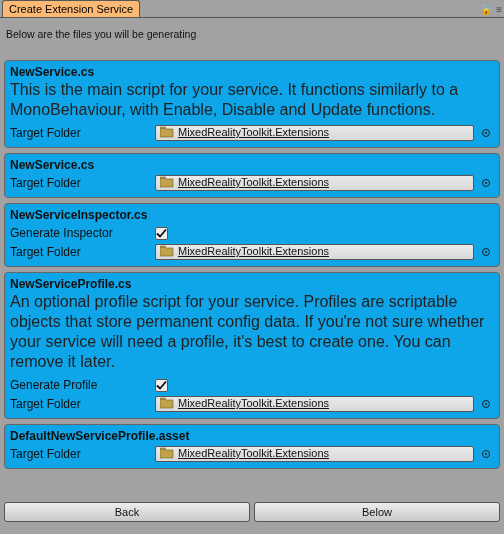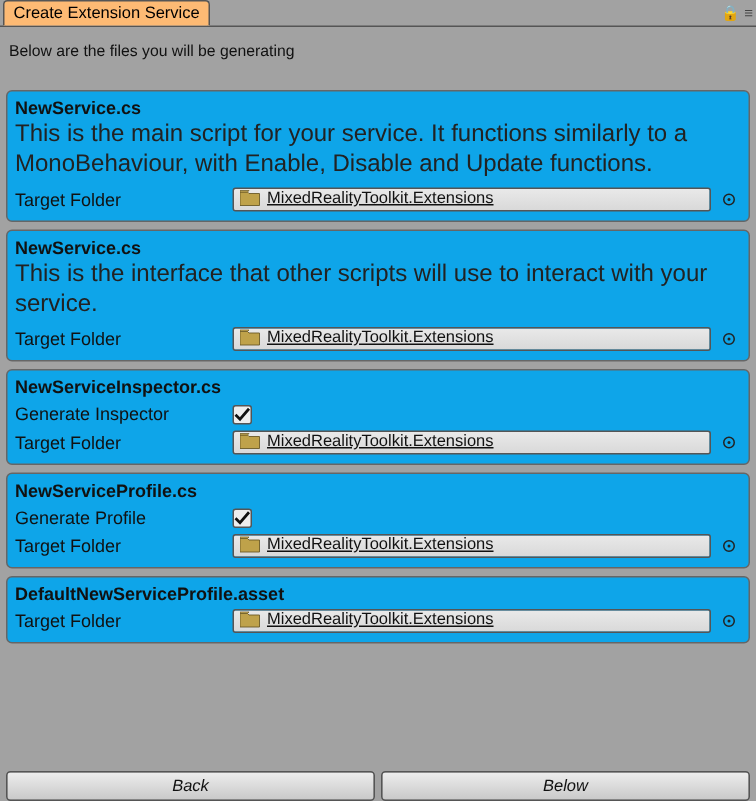--- a/index.html
+++ b/index.html
@@ -143,22 +143,21 @@
     border-radius: 2px;
     display: inline-flex;
     align-items: center;
     justify-content: center;
     cursor: pointer;
   }
   .checkbox svg { display: block; }
   .footer {
     display: flex;
     gap: 4px;
-    padding: 3px 4px 0 4px;
-    font-style: italic;
+    padding: 3px 4px 12px 4px;
   }
   .btn {
     flex: 1;
     height: 20px;
     background: linear-gradient(#ededed,#c9c9c9);
     border: 1px solid #555;
     border-radius: 3px;
     cursor: pointer;
     font-size: 11px;
     display: flex;
@@ -201,21 +200,20 @@
                 <svg width="10" height="10" viewBox="0 0 10 10">
                   <circle cx="5" cy="5" r="3.5" fill="none" stroke="#222" stroke-width="1"></circle>
                   <circle cx="5" cy="5" r="1" fill="#222"></circle>
                 </svg>
               </span>
             </div>
           </div>
         </div>
         <div class="group">
           <div class="group-title">NewService.cs</div>
-          <div class="group-desc">This is the interface that other scripts will use to interact with your service.</div>
           <div class="row">
             <div class="row-label">Target Folder</div>
             <div class="row-field">
               <div class="objfield">
                 <span class="folder-icon">
                   <svg width="14" height="12" viewBox="0 0 14 12">
                     <path d="M0 2 L5 2 L6 3 L13 3 L13 11 L0 11 Z" fill="#bfa24a" stroke="#6b5a27" stroke-width="0.6"></path>
                     <path d="M0 2 L5 2 L6 1 L0 1 Z" fill="#d4b75f" stroke="#6b5a27" stroke-width="0.5"></path>
                   </svg>
                 </span>
@@ -258,20 +256,21 @@
                 <svg width="10" height="10" viewBox="0 0 10 10">
                   <circle cx="5" cy="5" r="3.5" fill="none" stroke="#222" stroke-width="1"></circle>
                   <circle cx="5" cy="5" r="1" fill="#222"></circle>
                 </svg>
               </span>
             </div>
           </div>
         </div>
         <div class="group">
           <div class="group-title">NewServiceProfile.cs</div>
+          <div class="group-desc">An optional profile script for your service. Profiles are scriptable objects that store permanent config data. If you're not sure whether your service will need a profile, it's best to create one. You can remove it later.</div>
           <div class="row">
             <div class="row-label">Generate Profile</div>
             <div class="row-field">
               <span class="checkbox">
                 <svg width="11" height="11" viewBox="0 0 11 11">
                   <path d="M1 5.5 L4 8.5 L10 1.5" fill="none" stroke="#111" stroke-width="1.8"></path>
                 </svg>
               </span>
             </div>
           </div>

